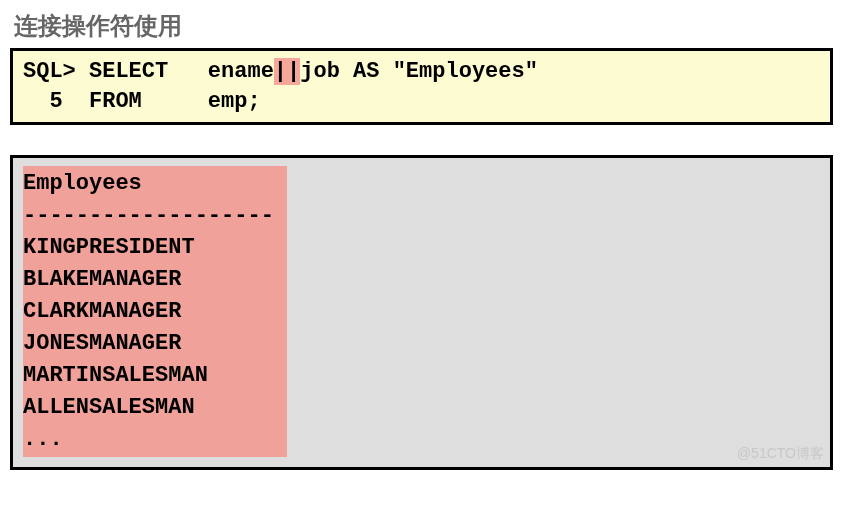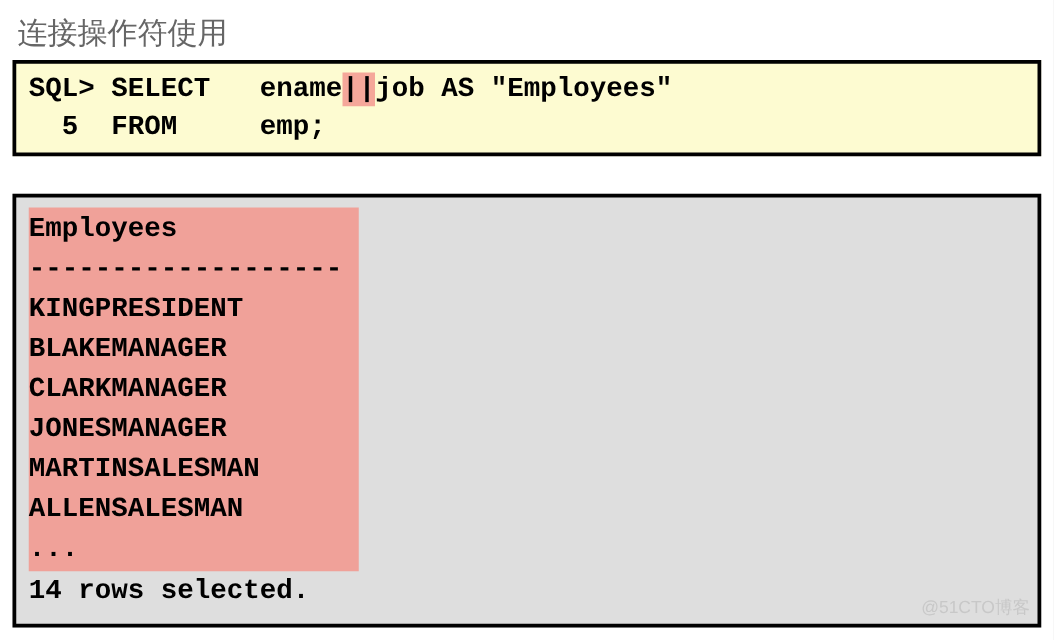--- a/index.html
+++ b/index.html
@@ -7,21 +7,21 @@
     padding: 10px;
     font-family: "Microsoft YaHei", Arial, sans-serif;
     background: #ffffff;
     width: 843px;
     box-sizing: border-box;
   }
   .title {
     font-size: 24px;
     color: #666666;
     margin: 0 0 6px 4px;
-    font-weight: normal;
+    font-weight: bold;
   }
   .sql-box {
     border: 3px solid #000000;
     background: #fdfbd1;
     padding: 6px 10px;
     font-family: "Courier New", monospace;
     font-size: 22px;
     font-weight: bold;
     white-space: pre;
     line-height: 1.35;
@@ -71,15 +71,14 @@
 <div class="result-box">
   <div id="result-highlighted" class="result-highlight">Employees           
 ------------------- 
 KINGPRESIDENT       
 BLAKEMANAGER        
 CLARKMANAGER        
 JONESMANAGER        
 MARTINSALESMAN      
 ALLENSALESMAN       
 ...                 </div>
-  <div class="result-rest">14 rows selected.</div>
   <div class="watermark">@51CTO博客</div>
 </div>
 
 </body></html>

